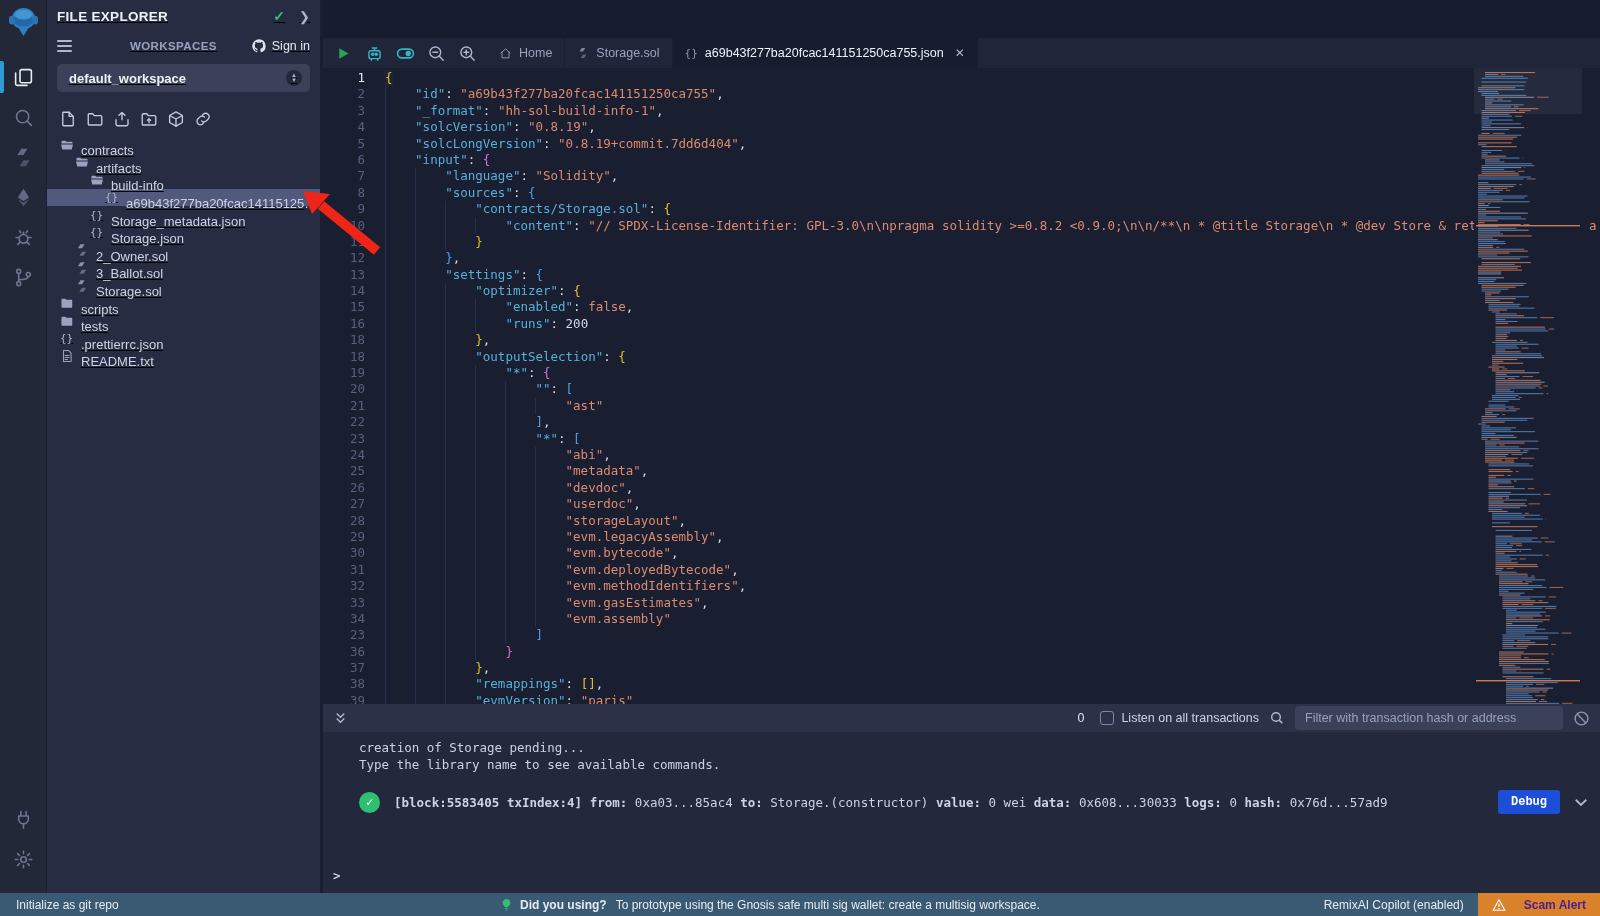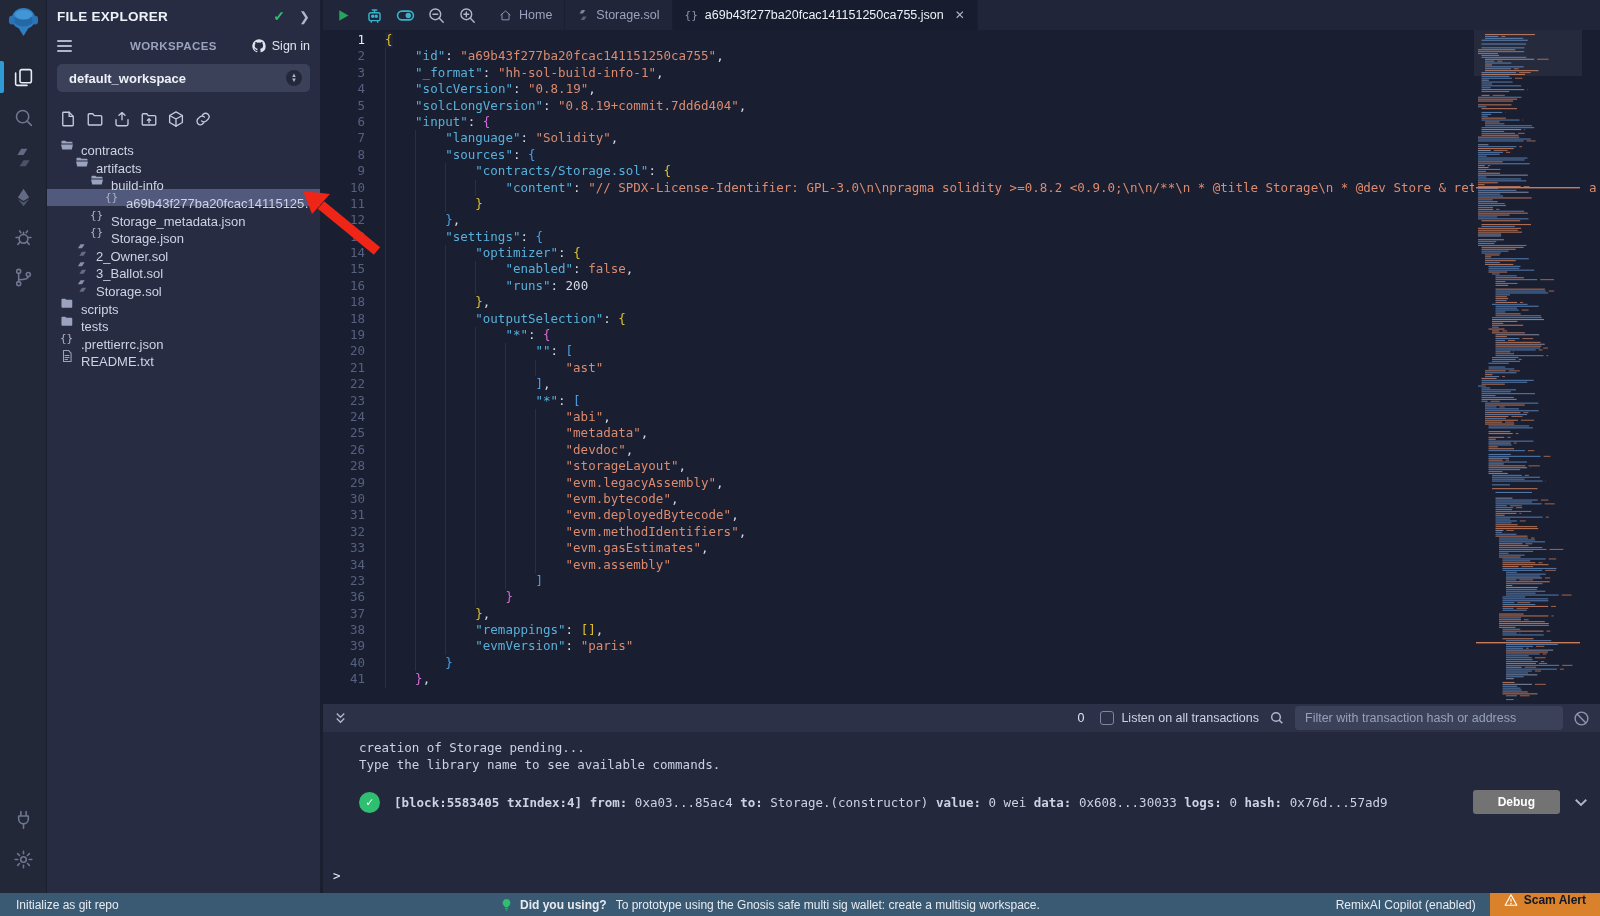--- a/index.html
+++ b/index.html
@@ -14,21 +14,21 @@
   .act-item { width:47px; height:40px; display:flex; align-items:center; justify-content:center;
     color:#6e7691; position:relative; cursor:pointer; }
   .act-item.active { color:#e8ecf5; }
   .act-item.active::before { content:""; position:absolute; left:0; top:4px; bottom:4px;
     width:4px; background:#2f9bd6; border-radius:0 2px 2px 0; }
   .act-bottom { margin-top:auto; margin-bottom:14px; display:flex; flex-direction:column; align-items:center; }
   .act-item svg { width:21px; height:21px; }
 
   
   .sidepanel { width:276px; background:#272c42; display:flex; flex-direction:column;
-    border-right:3px solid #1a1f30; position:relative; }
+    border-right:3px solid #1a1f30; position:relative;text-decoration:underline; }
   .sp-header { height:32px; display:flex; align-items:center; padding:0 10px; }
   .sp-title { color:#eef1f8; font-size:13.5px; font-weight:700; letter-spacing:.3px; }
   .sp-header .spacer { flex:1; }
   .sp-check { color:#2fbf71; font-size:14px; font-weight:700; margin-right:14px; }
   .sp-chev { color:#aeb6cc; font-size:13px; }
   .ws-row { display:flex; align-items:center; padding:6px 10px 4px 10px; color:#9aa2bd; }
   .ws-burger { display:flex; flex-direction:column; gap:3px; margin-right:10px; cursor:pointer; }
   .ws-burger i { display:block; width:15px; height:2px; background:#aeb6cc; border-radius:1px; }
   .ws-label { font-size:11.5px; font-weight:700; letter-spacing:.4px; color:#9aa2bd;margin-left:48px; }
   .ws-row .spacer { flex:1; }
@@ -43,21 +43,21 @@
   .tree { font-size:13px; color:#cdd3e3; }
   .tree-row { height:17.6px; display:flex; align-items:center; cursor:pointer; white-space:nowrap; }
   .tree-row.selected { background:#515a7c; }
   .tree-ico { width:15px; height:15px; display:inline-flex; align-items:center; justify-content:center;
     margin-right:7px; color:#9aa2bd; flex:none; }
   .tree-ico.json { font-family:"DejaVu Sans Mono", monospace; font-size:11px; color:#aab1c8; }
   .tree-ico svg { width:14px; height:14px; }
   .tree-label { overflow:hidden; text-overflow:ellipsis;margin-top:12px; }
 
   
-  .main { flex:1; display:flex; flex-direction:column; min-width:0; }
+  .main { flex:1; display:flex; flex-direction:column; min-width:0;margin-top:38px; }
   .tabbar { height:30px; background:#20253a; display:flex; align-items:stretch; flex:none; }
   .ed-tools { display:flex; align-items:center; gap:7px; padding:0 8px; }
   .ed-tools .tool { display:flex; align-items:center; justify-content:center; width:24px; height:24px;
     cursor:pointer; color:#aeb6cc; }
   .tab { display:flex; align-items:center; gap:7px; padding:0 12px; font-size:12.5px; color:#9aa2bd;
     background:#20253a; border-right:1px solid #1a1f30; cursor:pointer; white-space:nowrap; }
   .tab.active { background:#171c2e; color:#eef1f8; }
   .tab .t-ico { font-family:"DejaVu Sans Mono", monospace; font-size:11px; color:#8d95b0; }
   .tab .t-close { margin-left:4px; font-size:12px; color:#aeb6cc; cursor:pointer; }
 
@@ -91,36 +91,36 @@
   .term-filter::placeholder { color:#99a1ba; }
   .ban { color:#8d95b0; display:flex; cursor:pointer; }
   .terminal { height:161px; background:#23283c; flex:none; position:relative;
     font-family:"DejaVu Sans Mono", monospace; font-size:12.5px; color:#ccd2e2; overflow:hidden; }
   .term-lines { padding:8px 0 0 36px; line-height:16.5px; }
   .tx-row { position:absolute; left:36px; right:10px; top:58px; display:flex; align-items:center; }
   .tx-check { width:21px; height:21px; border-radius:50%; background:#2fbf71; color:#fff;
     display:flex; align-items:center; justify-content:center; font-size:12px; flex:none; margin-right:14px; }
   .tx-text { white-space:nowrap; overflow:hidden; }
   .tx-text b { font-weight:700; }
-  .debug-btn { margin-left:auto; background:#737373; color:#fff; font-family:Liberation Sans, sans-serif;
-    font-size:12px; font-weight:700; padding:5px 25px; border-radius:3px; border:none; cursor:pointer; flex:none; }
+  .debug-btn { margin-left:auto; background:#1d4ed8; color:#fff; font-family:Liberation Mono, monospace;
+    font-size:12px; font-weight:700; padding:5px 13px; border-radius:3px; border:none; cursor:pointer; flex:none; }
   .tx-chev { color:#aeb6cc; margin-left:12px; cursor:pointer; flex:none; display:flex; }
   .prompt { position:absolute; left:10px; bottom:10px; color:#e8ecf5; }
 
   
   .statusbar { height:23px; background:#3a5a73; display:flex; align-items:center; color:#e6ebf2;
     font-size:12px; position:relative; }
   .sb-left { padding-left:16px; }
   .sb-tip { position:absolute; left:500px; display:flex; align-items:center; gap:7px; }
   .sb-tip .bulb { color:#2fbf71; display:flex; }
   .sb-tip b { font-weight:700; margin-right:2px; }
   .sb-right { margin-left:auto; display:flex; align-items:center; height:100%; }
   .sb-copilot { margin-right:14px; }
-  .scam { background:#d9822b; height:100%; display:flex; align-items:flex-start; gap:6px; padding:0 14px;
-    font-weight:700; color:#0f172a; cursor:pointer; }
+  .scam { background:#d9822b; height:100%; display:flex; align-items:center; gap:18px; padding:0 14px;
+    font-weight:700; color:#4c1d95; cursor:pointer; }
   .scam svg { width:14px; height:14px; }
 
   
   .red-arrow { position:absolute; left:248px; top:183px; pointer-events:none; z-index:40; }
 </style>
 </head>
 <body>
 
 <div class="app">
 
@@ -459,20 +459,21 @@
           <div class="line"><span class="num">18</span><span class="codetxt"><span class="guide"></span><span class="guide"></span><span class="guide"></span><span class="tk-b1">}</span><span class="tk-p">,</span></span></div>
           <div class="line"><span class="num">18</span><span class="codetxt"><span class="guide"></span><span class="guide"></span><span class="guide"></span><span class="tk-k">"outputSelection"</span><span class="tk-p">: </span><span class="tk-b1">{</span></span></div>
           <div class="line"><span class="num">19</span><span class="codetxt"><span class="guide"></span><span class="guide"></span><span class="guide"></span><span class="guide"></span><span class="tk-k">"*"</span><span class="tk-p">: </span><span class="tk-b2">{</span></span></div>
           <div class="line"><span class="num">20</span><span class="codetxt"><span class="guide"></span><span class="guide"></span><span class="guide"></span><span class="guide"></span><span class="guide"></span><span class="tk-k">""</span><span class="tk-p">: </span><span class="tk-b3">[</span></span></div>
           <div class="line"><span class="num">21</span><span class="codetxt"><span class="guide"></span><span class="guide"></span><span class="guide"></span><span class="guide"></span><span class="guide"></span><span class="guide"></span><span class="tk-s">"ast"</span></span></div>
           <div class="line"><span class="num">22</span><span class="codetxt"><span class="guide"></span><span class="guide"></span><span class="guide"></span><span class="guide"></span><span class="guide"></span><span class="tk-b3">]</span><span class="tk-p">,</span></span></div>
           <div class="line"><span class="num">23</span><span class="codetxt"><span class="guide"></span><span class="guide"></span><span class="guide"></span><span class="guide"></span><span class="guide"></span><span class="tk-k">"*"</span><span class="tk-p">: </span><span class="tk-b3">[</span></span></div>
           <div class="line"><span class="num">24</span><span class="codetxt"><span class="guide"></span><span class="guide"></span><span class="guide"></span><span class="guide"></span><span class="guide"></span><span class="guide"></span><span class="tk-s">"abi"</span><span class="tk-p">,</span></span></div>
           <div class="line"><span class="num">25</span><span class="codetxt"><span class="guide"></span><span class="guide"></span><span class="guide"></span><span class="guide"></span><span class="guide"></span><span class="guide"></span><span class="tk-s">"metadata"</span><span class="tk-p">,</span></span></div>
           <div class="line"><span class="num">26</span><span class="codetxt"><span class="guide"></span><span class="guide"></span><span class="guide"></span><span class="guide"></span><span class="guide"></span><span class="guide"></span><span class="tk-s">"devdoc"</span><span class="tk-p">,</span></span></div>
+          <div class="line"><span class="num">27</span><span class="codetxt"><span class="guide"></span><span class="guide"></span><span class="guide"></span><span class="guide"></span><span class="guide"></span><span class="guide"></span><span class="tk-s">"userdoc"</span><span class="tk-p">,</span></span></div>
           <div class="line"><span class="num">28</span><span class="codetxt"><span class="guide"></span><span class="guide"></span><span class="guide"></span><span class="guide"></span><span class="guide"></span><span class="guide"></span><span class="tk-s">"storageLayout"</span><span class="tk-p">,</span></span></div>
           <div class="line"><span class="num">29</span><span class="codetxt"><span class="guide"></span><span class="guide"></span><span class="guide"></span><span class="guide"></span><span class="guide"></span><span class="guide"></span><span class="tk-s">"evm.legacyAssembly"</span><span class="tk-p">,</span></span></div>
           <div class="line"><span class="num">30</span><span class="codetxt"><span class="guide"></span><span class="guide"></span><span class="guide"></span><span class="guide"></span><span class="guide"></span><span class="guide"></span><span class="tk-s">"evm.bytecode"</span><span class="tk-p">,</span></span></div>
           <div class="line"><span class="num">31</span><span class="codetxt"><span class="guide"></span><span class="guide"></span><span class="guide"></span><span class="guide"></span><span class="guide"></span><span class="guide"></span><span class="tk-s">"evm.deployedBytecode"</span><span class="tk-p">,</span></span></div>
           <div class="line"><span class="num">32</span><span class="codetxt"><span class="guide"></span><span class="guide"></span><span class="guide"></span><span class="guide"></span><span class="guide"></span><span class="guide"></span><span class="tk-s">"evm.methodIdentifiers"</span><span class="tk-p">,</span></span></div>
           <div class="line"><span class="num">33</span><span class="codetxt"><span class="guide"></span><span class="guide"></span><span class="guide"></span><span class="guide"></span><span class="guide"></span><span class="guide"></span><span class="tk-s">"evm.gasEstimates"</span><span class="tk-p">,</span></span></div>
           <div class="line"><span class="num">34</span><span class="codetxt"><span class="guide"></span><span class="guide"></span><span class="guide"></span><span class="guide"></span><span class="guide"></span><span class="guide"></span><span class="tk-s">"evm.assembly"</span></span></div>
           <div class="line"><span class="num">23</span><span class="codetxt"><span class="guide"></span><span class="guide"></span><span class="guide"></span><span class="guide"></span><span class="guide"></span><span class="tk-b3">]</span></span></div>
           <div class="line"><span class="num">36</span><span class="codetxt"><span class="guide"></span><span class="guide"></span><span class="guide"></span><span class="guide"></span><span class="tk-b2">}</span></span></div>
           <div class="line"><span class="num">37</span><span class="codetxt"><span class="guide"></span><span class="guide"></span><span class="guide"></span><span class="tk-b1">}</span><span class="tk-p">,</span></span></div>

